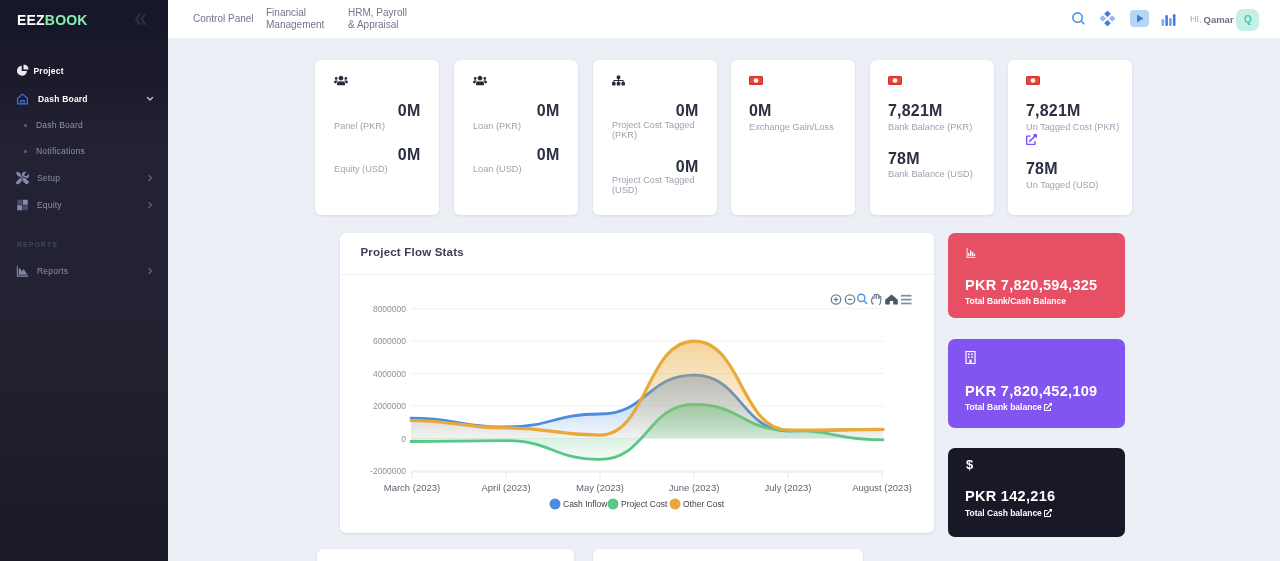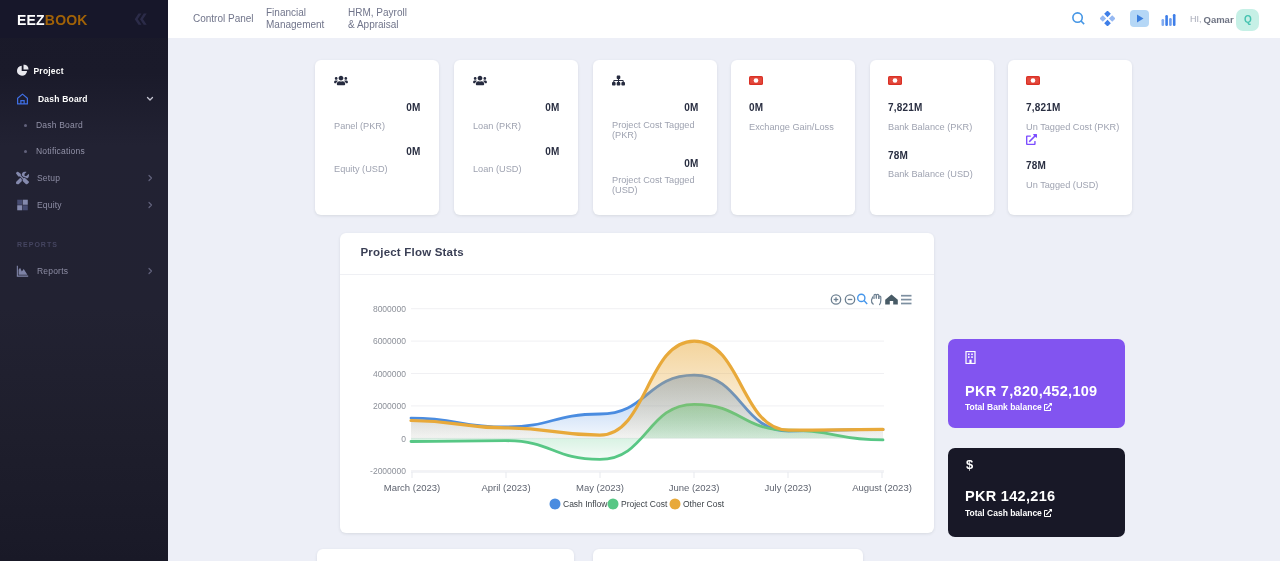--- a/index.html
+++ b/index.html
@@ -1,37 +1,37 @@
 <!DOCTYPE html>
 <html><head>
 <meta charset="utf-8">
 <style>
 * { margin:0; padding:0; box-sizing:border-box; }
 html,body { width:1280px; height:561px; overflow:hidden; font-family:"Liberation Sans",sans-serif; background:#edeff7; }
 .abs { position:absolute; }
 #sidebar { position:absolute; left:0; top:0; width:168px; height:561px; background:linear-gradient(180deg,#191929 0%,#1a1a2a 13%,#222233 26%,#222232 55%,#1e1e2c 78%,#191927 100%); }
 #logo { position:absolute; left:0; top:0; width:168px; height:38px; background:#17172a; }
 #logo .txt { position:absolute; left:17px; top:12px; font-size:14px; font-weight:bold; letter-spacing:0.2px; color:#fff; }
-#logo .txt span { color:#a16207; }
+#logo .txt span { color:#86efac; }
 #logo .coll { position:absolute; right:24px; top:12px; color:#2e2e4c; font-size:11px; font-weight:bold; letter-spacing:-4px; opacity:0.9;}
 .mi { position:absolute; left:0; width:168px; height:27px;padding-left:9px; }
 .mi .ic { position:absolute; left:16px; top:50%; transform:translateY(-50%); width:13px; height:13px; }
 .mi .tx { position:absolute; left:37px; top:50%; transform:translateY(-50%); font-size:8.5px; color:#8e8ea5; letter-spacing:0.2px; }
 .mi .tx.w { color:#fdfdfd; font-weight:bold; }
 .mi .ch { position:absolute; right:14px; top:50%; transform:translateY(-50%); }
 .sub { position:absolute; left:0; width:168px; height:26px; }
 .sub .dot { position:absolute; left:24px; top:12px; width:3px; height:3px; border-radius:50%; background:#62627c; }
 .sub .tx { position:absolute; left:36px; top:50%; transform:translateY(-50%); font-size:8.5px; color:#9292a8; letter-spacing:0.2px; }
 #seclbl { position:absolute; left:17px; top:241px; font-size:7px; letter-spacing:1px; color:#454560; font-weight:bold; }
 #topbar { position:absolute; left:168px; top:0; width:1112px; height:38px; background:#ffffff; box-shadow:0 1px 2px rgba(56,65,74,.08); }
 .navtx { position:absolute; font-size:10px; color:#71758b; }
 #main { position:absolute; left:168px; top:38px; width:1112px; height:523px; background:#edeff7; }
 .card { position:absolute; background:#fff; border-radius:6px; box-shadow:0 1px 3px rgba(56,65,74,.12); }
 .stat { position:absolute; top:22px; width:123.5px; height:155px; background:#fff; border-radius:6px; box-shadow:0 1px 3px rgba(56,65,74,.12); }
-.statval { position:absolute; font-size:10px; font-weight:bold; color:#2a2f42; letter-spacing:0.2px;}
+.statval { position:absolute; font-size:16px; font-weight:bold; color:#2a2f42; letter-spacing:0.2px;}
 .statlbl { position:absolute; font-size:9.2px; color:#9fa3b1; }
 .bigcard { position:absolute; width:177px; border-radius:7px; color:#fff; }
 .bigcard .val { position:absolute; left:17px; top:44px; font-size:14.5px; font-weight:bold; letter-spacing:0.3px; }
 .bigcard .lbl { position:absolute; left:17px; top:63px; font-size:8.5px; font-weight:bold; }
 </style>
 </head>
 <body>
 <div id="sidebar">
   <div id="logo">
       <div class="txt">EEZ<span>BOOK</span></div>
@@ -285,20 +285,28 @@
       </g>
       <path d="M545.2 71.5 v-4.8 l6.3 -5.2 6.3 5.2 v4.8 h-4.6 v-3.6 h-3.4 v3.6 z" fill="#485b66"></path>
       <g stroke="#7d8fa0" stroke-width="1.7">
           <line x1="561" y1="62.7" x2="571.5" y2="62.7"></line>
           <line x1="561" y1="66.6" x2="571.5" y2="66.6"></line>
           <line x1="561" y1="70.5" x2="571.5" y2="70.5"></line>
         </g>
     </svg>
   </div>
 
+  <div class="bigcard" style="left:780px; top:195px; height:85px; background:#e75064;">
+    <svg style="position:absolute; left:18px; top:15px;" width="10" height="10" viewBox="0 0 16 16">
+        <path fill="#fff" d="M1 0h1.4v14.6H1zM1 14.6h14v1.4H1z"></path>
+        <path fill="#fff" d="M3.4 13V8h2.2v5zM6.4 13V4h2.2v9zM9.4 13V6.5h2.2V13zM12.4 13V9h2.2v4z" opacity="0.95"></path>
+      </svg>
+    <div class="val">PKR 7,820,594,325</div>
+    <div class="lbl">Total Bank/Cash Balance</div>
+  </div>
   <div class="bigcard" style="left:780px; top:301px; height:89px; background:#8254f0;">
     <svg style="position:absolute; left:17px; top:12px;" width="11" height="13" viewBox="0 0 11 13">
         <rect x="1" y="0.5" width="9" height="12" fill="none" stroke="#fff" stroke-width="1.2"></rect>
         <g fill="#fff">
           <rect x="3" y="2.5" width="1.6" height="1.6"></rect>
           <rect x="6.2" y="2.5" width="1.6" height="1.6"></rect>
           <rect x="3" y="5.3" width="1.6" height="1.6"></rect>
           <rect x="6.2" y="5.3" width="1.6" height="1.6"></rect>
           <rect x="4.4" y="8.6" width="2.2" height="3.9"></rect>
         </g>

